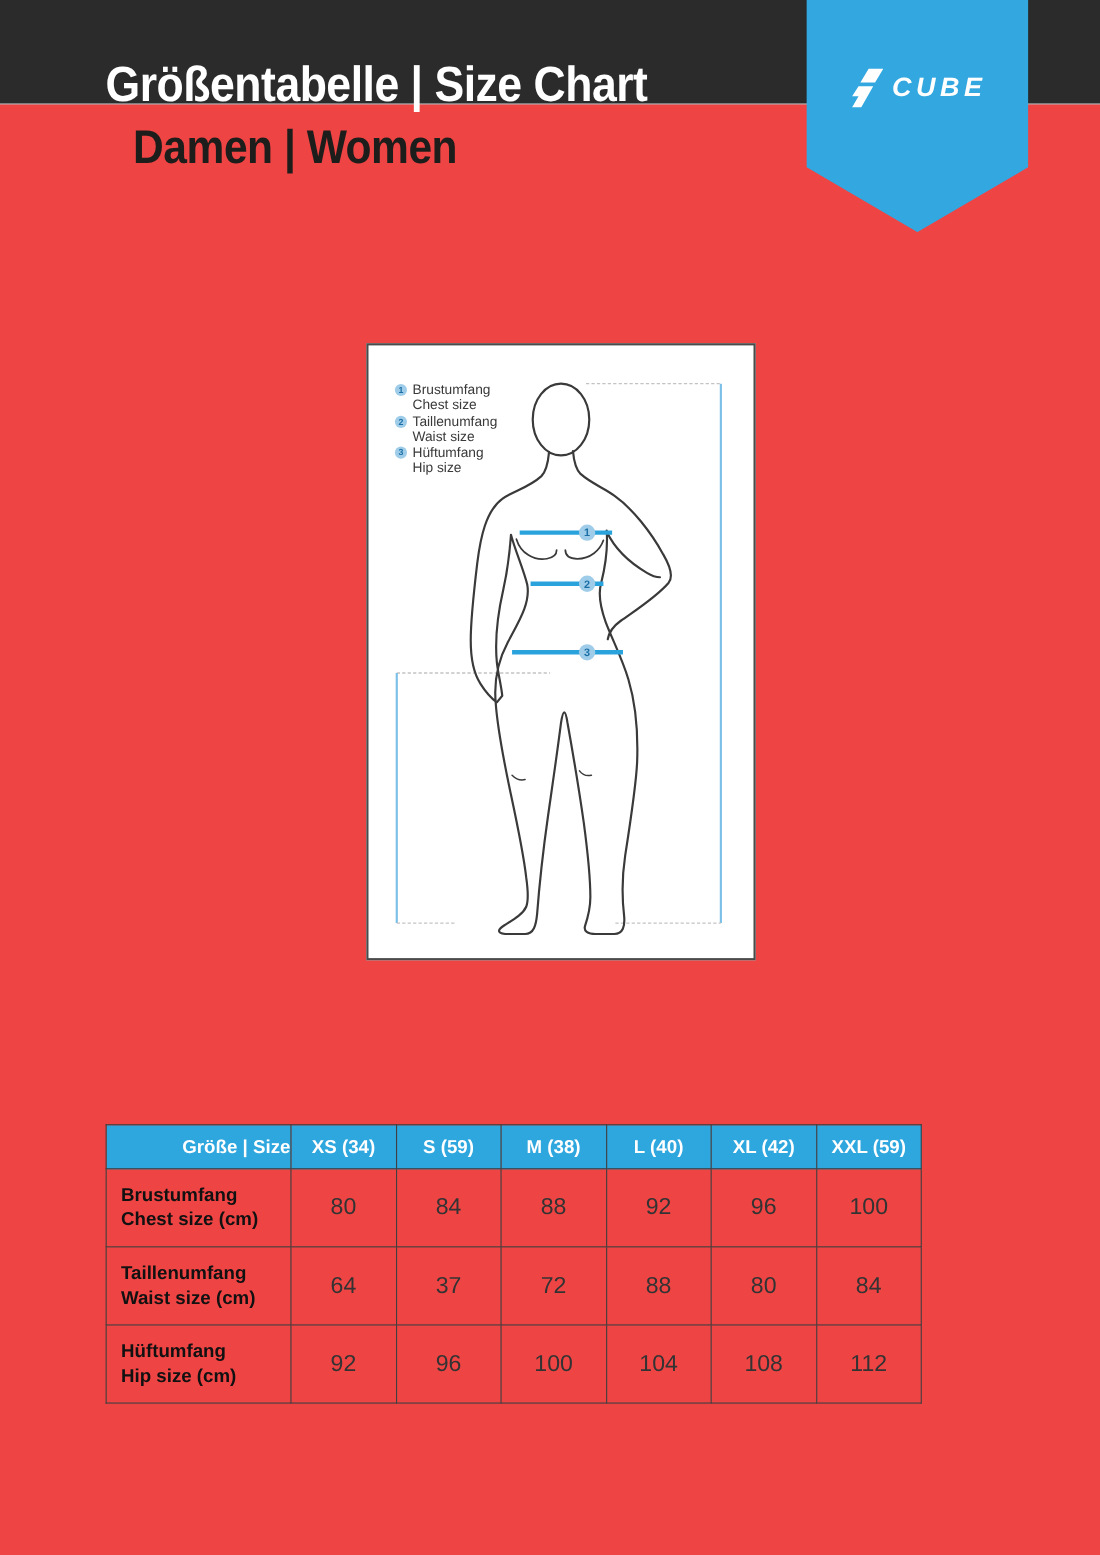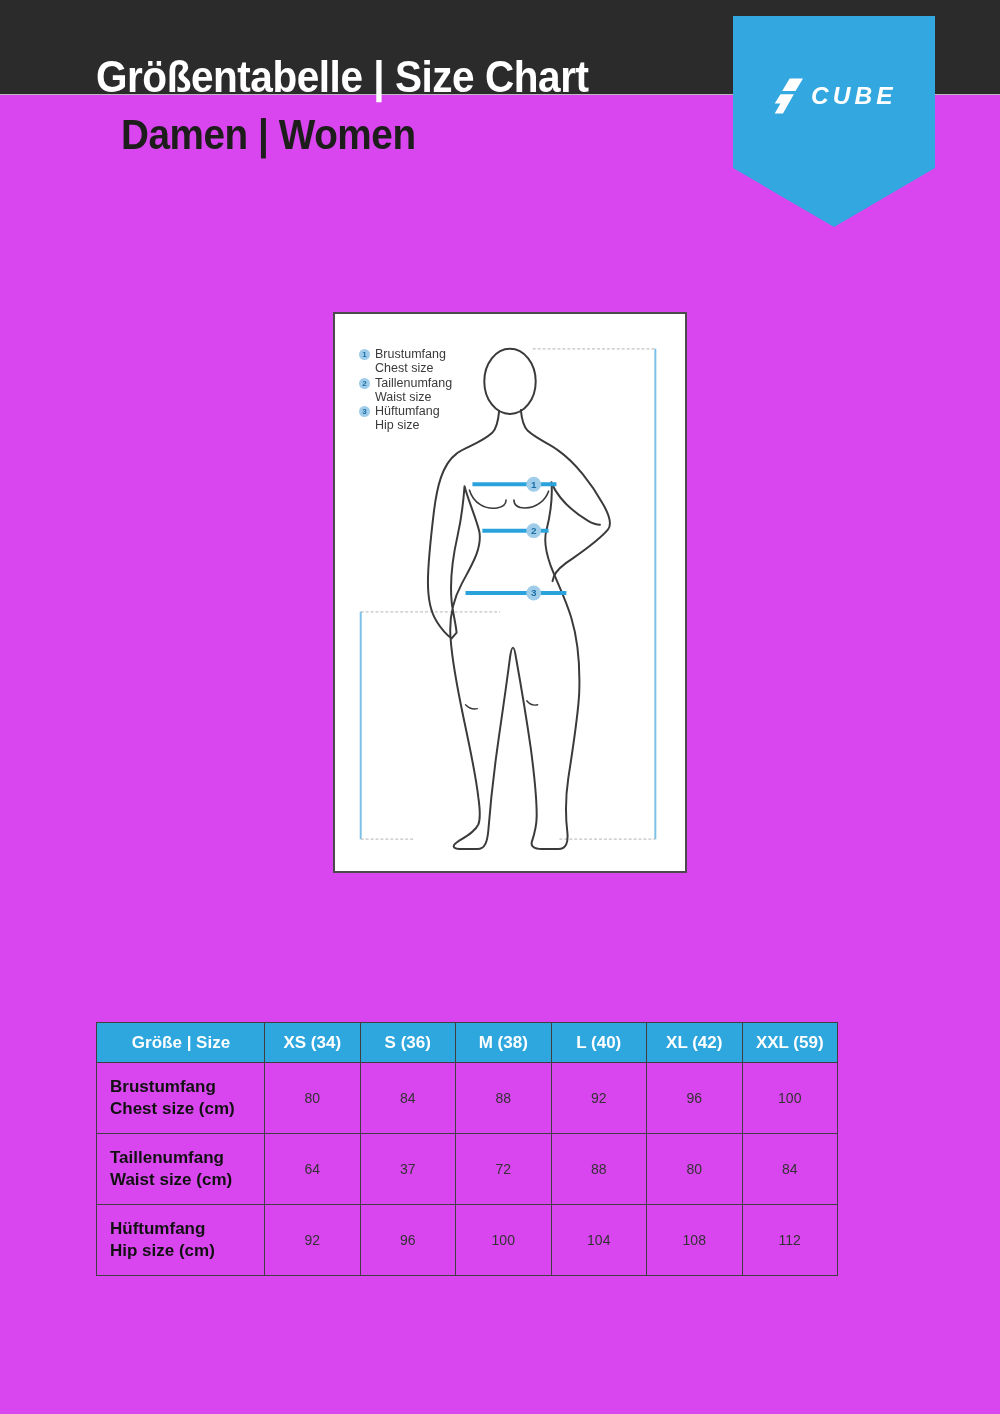--- a/index.html
+++ b/index.html
@@ -3,21 +3,21 @@
 <meta charset="utf-8">
 <style>
   * { margin: 0; padding: 0; box-sizing: border-box; }
   html, body { background: #e8e8e8; }
   body { font-family: "Liberation Sans", sans-serif; }
 
   .page {
     position: relative;
     width: 1000px;
     height: 1414px;
-    background: #d946ef;
+    background: #ef4444;
     margin: 0 auto;
     overflow: hidden;
   }
 
   
   .band {
     position: absolute;
     left: 0; top: 0;
     width: 1000px; height: 94px;
     background: #2b2b2b;
@@ -46,21 +46,21 @@
     letter-spacing: -0.5px;
     transform: scaleX(0.90);
     transform-origin: 0 50%;
     white-space: nowrap;
     z-index: 3;
   }
 
   
   .ribbon {
     position: absolute;
-    left: 733px; top: 16px;
+    left: 733px; top: 0;
     width: 202px; height: 211px;
     background: #33a7df;
     clip-path: polygon(0 0, 100% 0, 100% 72%, 50% 100%, 0 72%);
     z-index: 4;
   }
   .logo {
     position: absolute;
     left: 0; top: 60px;
     width: 100%;
     display: flex;
@@ -121,33 +121,33 @@
     vertical-align: middle;
   }
   .size-table thead th {
     background: #2ea6de;
     color: #ffffff;
     font-size: 17px;
     font-weight: 700;
     height: 40px;
     text-align: center;
   }
-  .size-table thead th.row-head { text-align: center; padding-left: 1px; }
+  .size-table thead th.row-head { text-align: right; padding-left: 1px; }
   .size-table tbody th {
     height: 71px;
     text-align: left;
     padding-left: 13px;
     font-size: 17px;
     font-weight: 700;
     color: #111111;
     line-height: 1.3;
   }
   .size-table tbody td {
     text-align: center;
-    font-size: 14px;
+    font-size: 21px;
     font-weight: 400;
     color: #333333;
   }
 </style>
 </head>
 <body>
 
 <div class="page">
 
   <div class="band"></div>
@@ -290,21 +290,21 @@
         <col style="width:95.5px">
         <col style="width:95.5px">
       <col style="width:95.5px">
         <col style="width:95.5px">
         <col style="width:95.5px">
     </colgroup>
     <thead>
       <tr>
         <th class="row-head">Größe | Size</th>
         <th>XS (34)</th>
-        <th>S (36)</th>
+        <th>S (59)</th>
         <th>M (38)</th>
         <th>L (40)</th>
         <th>XL (42)</th>
         <th>XXL (59)</th>
       </tr>
     </thead>
     <tbody>
       <tr>
         <th>
           <span style="display:block">Brustumfang</span>

